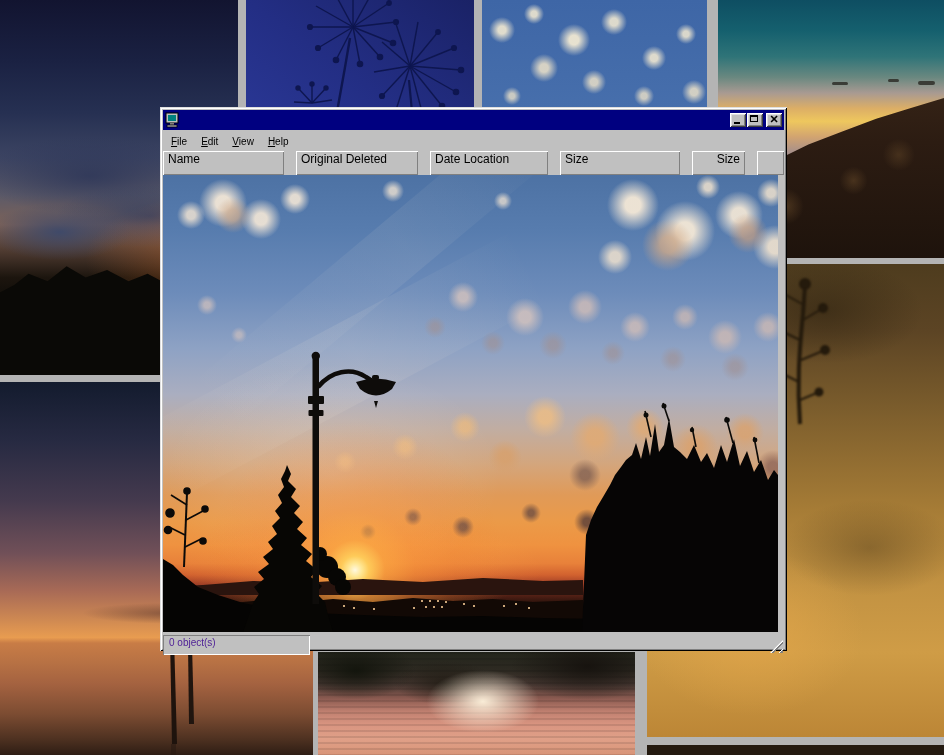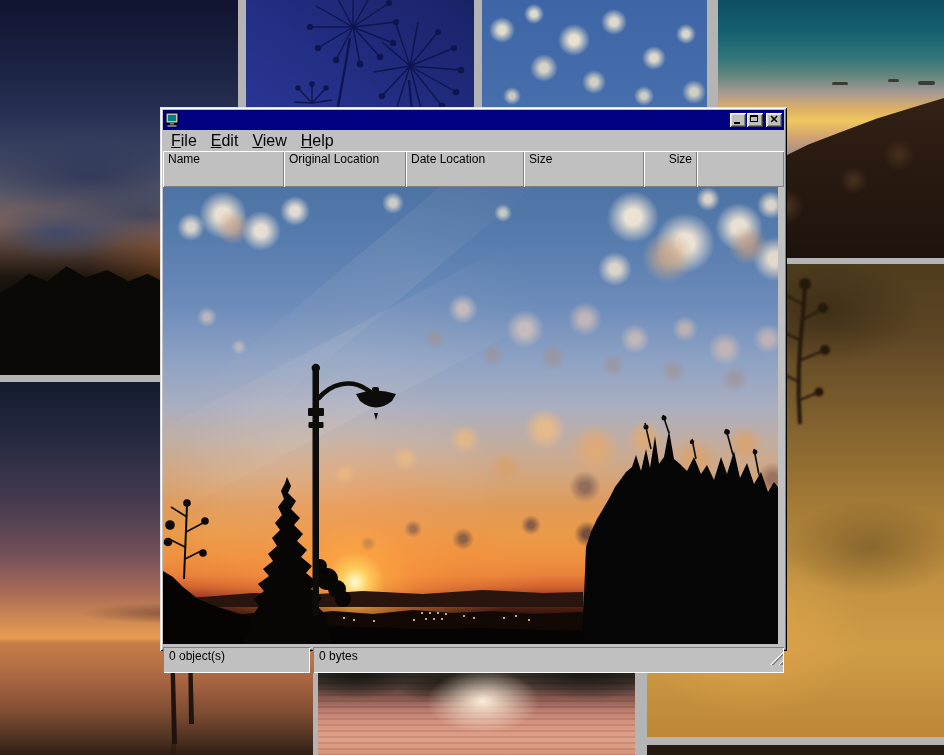--- a/index.html
+++ b/index.html
@@ -72,23 +72,23 @@
   .titlebar .ticon{width:16px;height:16px;margin-right:3px;}
   .titlebar .ttext{color:#fff;font-size:12px;font-weight:bold;flex:1;}
   .tbtn{width:16px;height:14px;background:#c0c0c0;margin-left:1px;position:relative;
     box-shadow:inset 1px 1px 0 #fff, inset -1px -1px 0 #404040, inset 2px 2px 0 #dfdfdf, inset -2px -2px 0 #808080;}
   .tbtn.close{margin-left:3px;}
   .glyph-min{position:absolute;left:4px;bottom:3px;width:6px;height:2px;background:#000;}
   .glyph-max{position:absolute;left:3px;top:2px;width:8px;height:7px;border:1px solid #000;border-top-width:2px;box-sizing:border-box;}
   .glyph-x{position:absolute;left:0;top:0;width:16px;height:13px;color:#000;font-size:11px;font-weight:bold;
     text-align:center;line-height:13px;font-family:"Liberation Sans",sans-serif;}
   .menubar{height:20px;display:flex;align-items:center;padding-left:1px;}
-  .menuitem{font-size:16px;color:#000;padding:2px 7px;}
+  .menuitem{font-size:10px;color:#000;padding:2px 7px;}
   .menuitem .hot{text-decoration:underline;}
-  .headerrow{height:36px;display:flex;}
+  .headerrow{height:24px;display:flex;gap:12px;}
   .hcell{background:#c0c0c0;box-shadow:inset 1px 1px 0 #fff, inset -1px -1px 0 #808080;
     font-size:12px;color:#000;padding:1px 5px;box-sizing:border-box;white-space:nowrap;overflow:hidden;}
   .hcell.right{text-align:right;}
   .client{position:relative;width:615px;height:457px;overflow:hidden;background:#000;
     box-shadow:inset 1px 1px 0 #808080, inset -1px -1px 0 #fff;}
   .layer{position:absolute;left:0;top:0;width:615px;height:457px;}
   #sky{background:linear-gradient(180deg,#4d72a4 0%,#577cae 12%,#6d8cba 26%,#8ea2c4 38%,#aaaec0 48%,#c2ada0 56%,#d3a67e 63%,#e09a58 70%,#eb9a48 76%,#ef9240 81%,#e8813a 85%,#d2622f 87.5%,#a03f26 89.5%,#5e2418 91.5%,#23100a 94%,#080504 100%);}
   #cloudsUpper{background:
     radial-gradient(circle 18px at 70px 40px, rgba(205,170,140,.7) 30%, rgba(205,170,140,0) 100%),
     radial-gradient(circle 26px at 505px 70px, rgba(210,170,135,.75) 30%, rgba(210,170,135,0) 100%),
@@ -150,21 +150,21 @@
     background:linear-gradient(90deg, rgba(255,240,220,0) 0%, rgba(255,240,220,.10) 45%, rgba(255,240,220,0) 80%);}
   #ray2{left:-20px;top:40px;width:520px;height:60px;transform:rotate(-40deg);
     background:linear-gradient(90deg, rgba(255,240,220,0) 0%, rgba(255,240,220,.08) 50%, rgba(255,240,220,0) 85%);}
   #sunglow{background:
     radial-gradient(circle at 192px 395px, #fff8e0 0px, #ffe692 7px, rgba(255,205,90,.95) 14px, rgba(252,165,62,.6) 30px, rgba(248,140,52,.35) 60px, rgba(240,120,45,.15) 100px, rgba(240,120,45,0) 150px),
     radial-gradient(ellipse 260px 70px at 200px 392px, rgba(255,170,70,.5), rgba(255,170,70,0) 70%),
     radial-gradient(ellipse 240px 160px at 170px 300px, rgba(255,240,225,.2), rgba(255,240,225,0) 70%);}
   #scene{position:absolute;left:0;top:0;}
   .statusbar{height:22px;display:flex;padding-top:3px;box-sizing:border-box;position:relative;}
   .spanel{background:#c0c0c0;box-shadow:inset 1px 1px 0 #808080, inset -1px -1px 0 #fff;
-    font-size:12px;color:#000000;padding:2px 6px;box-sizing:border-box;height:26px;white-space:nowrap;overflow:hidden;}
+    font-size:10px;color:#4c1d95;padding:2px 6px;box-sizing:border-box;height:20px;white-space:nowrap;overflow:hidden;}
   .spanel.p1{width:147px;margin-right:3px;}
   .spanel.p2{flex:1;}
   .grip{position:absolute;right:1px;bottom:1px;width:13px;height:13px;
     background:repeating-linear-gradient(135deg, rgba(0,0,0,0) 0 3px, #fff 3px 4px, #808080 4px 6px);
     clip-path:polygon(100% 0,100% 100%,0 100%);}
 </style>
 </head>
 <body>
 
 <div class="desktop">
@@ -301,21 +301,21 @@
 
     <div class="menubar">
       <span class="menuitem"><span class="hot">F</span><span>ile</span></span>
       <span class="menuitem"><span class="hot">E</span><span>dit</span></span>
       <span class="menuitem"><span class="hot">V</span><span>iew</span></span>
       <span class="menuitem"><span class="hot">H</span><span>elp</span></span>
     </div>
 
     <div class="headerrow">
       <div class="hcell" style="width:121px">Name</div>
-      <div class="hcell" style="width:122px">Original Location</div>
+      <div class="hcell" style="width:122px">Original Deleted</div>
       <div class="hcell" style="width:118px">Date Location</div>
       <div class="hcell" style="width:120px">Size</div>
       <div class="hcell right" style="width:53px">Size</div>
       <div class="hcell" style="flex:1"></div>
     </div>
 
     <div class="client">
       <div class="layer" id="sky"></div>
       <div class="ray" id="ray1"></div>
       <div class="ray" id="ray2"></div>
@@ -395,18 +395,17 @@
             <circle cx="564" cy="245" r="2.8"></circle>
           <circle cx="592" cy="265" r="2.4"></circle>
             <circle cx="529" cy="255" r="2.2"></circle>
         </g>
         <path d="M419,457 L423,360 L428,345 L434,332 L440,322 L447,310 L452,300 L458,292 L463,285 L469,280 L473,268 L478,284 L483,262 L487,281 L492,249 L496,277 L501,270 L506,243 L511,272 L517,277 L524,284 L531,270 L538,287 L544,278 L551,293 L558,270 L564,287 L571,264 L577,291 L584,276 L591,297 L598,285 L605,305 L611,295 L615,300 L615,457 Z" fill="#060505"></path>
       </svg>
     </div>
 
     <div class="statusbar">
       <div class="spanel p1">0 object(s)</div>
-      <div class="spanel p2">0 bytes</div>
       <div class="grip"></div>
     </div>
 
   </div>
 </div>
 
 </body></html>

